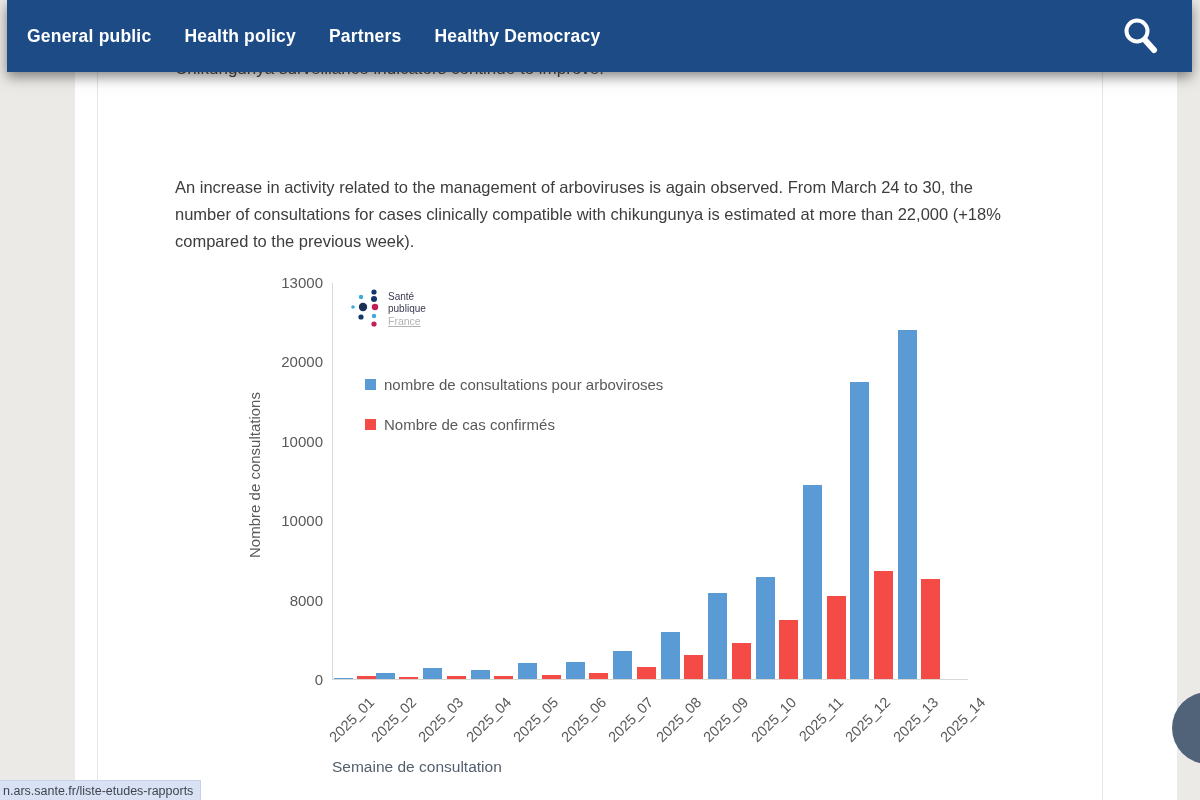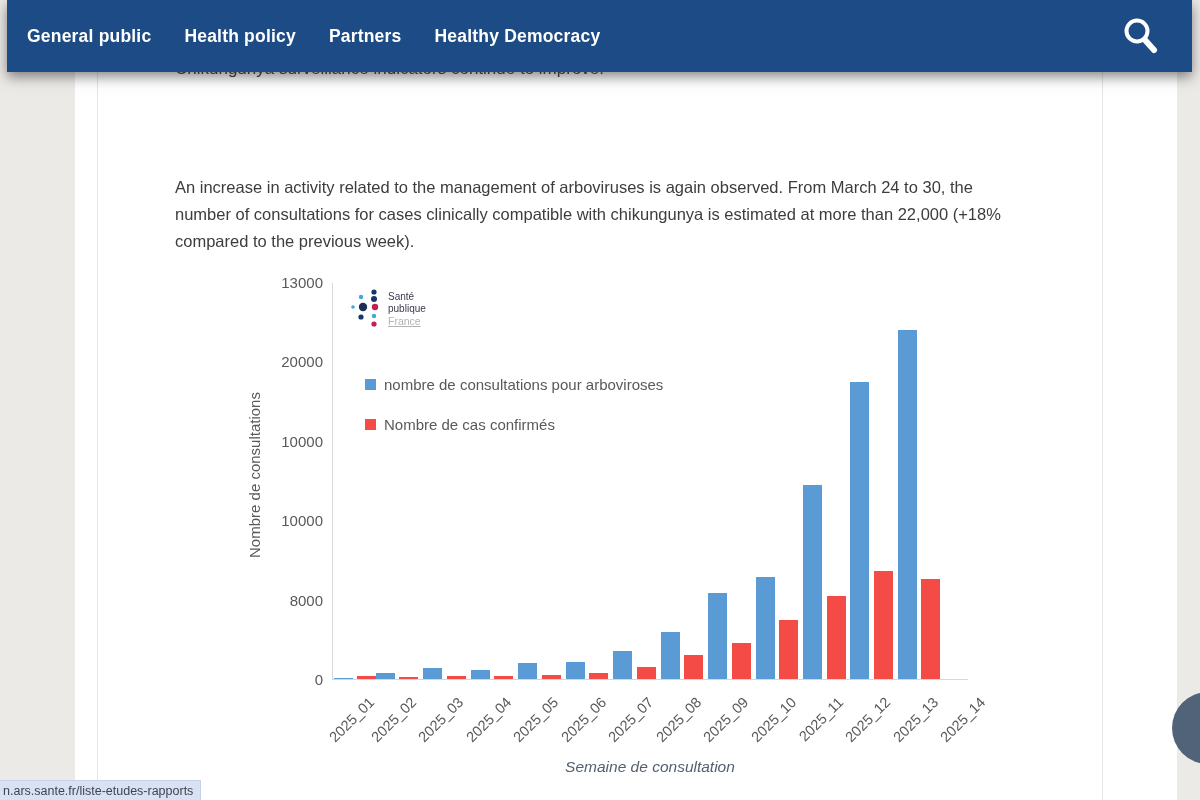--- a/index.html
+++ b/index.html
@@ -29,22 +29,22 @@
   .body-paragraph { position:absolute; left:175px; top:174px; width:858px; font-size:16.5px;
                     line-height:27px; color:#3d3d3d; }
 
   
   .chart { position:absolute; left:245px; top:275px; width:745px; height:512px; background:#fff; }
   .plot { position:absolute; left:87px; top:8px; width:636px; height:397px;
           border-left:1.5px solid #d9d7d4; border-bottom:1.5px solid #d9d7d4; }
   .ytick { position:absolute; left:0; width:78px; text-align:right; font-size:15px; color:#595959; }
   .y-title { position:absolute; left:9px; top:200px; white-space:nowrap; font-size:15px; color:#595959;
              transform:translate(-50%,-50%) rotate(-90deg); }
-  .x-title { position:absolute; left:87px; top:483px; width:636px; text-align:center;
-             font-size:15.5px; color:#54606f;font-style:italic; }
+  .x-title { position:absolute; left:87px; top:483px; width:636px; text-align:left;
+             font-size:15.5px; color:#54606f; }
   .bar { position:absolute; bottom:0; width:19px; }
   .xlabel { position:absolute; font-size:14.5px; color:#595959; white-space:nowrap;
             transform:translateX(-100%) rotate(-45deg); transform-origin:100% 0; }
   .legend { position:absolute; left:120px; font-size:15px; color:#595959; display:flex; align-items:center; }
   .legend .swatch { width:11px; height:11px; margin-right:8px; flex:none; }
 
   
   .logo { position:absolute; left:105px; top:12px; display:flex; align-items:center; }
   .logo-text { margin-left:6px; line-height:12px; }
   .logo-text .l1, .logo-text .l2 { font-size:10px; font-weight:normal; color:#3b3b52; }

